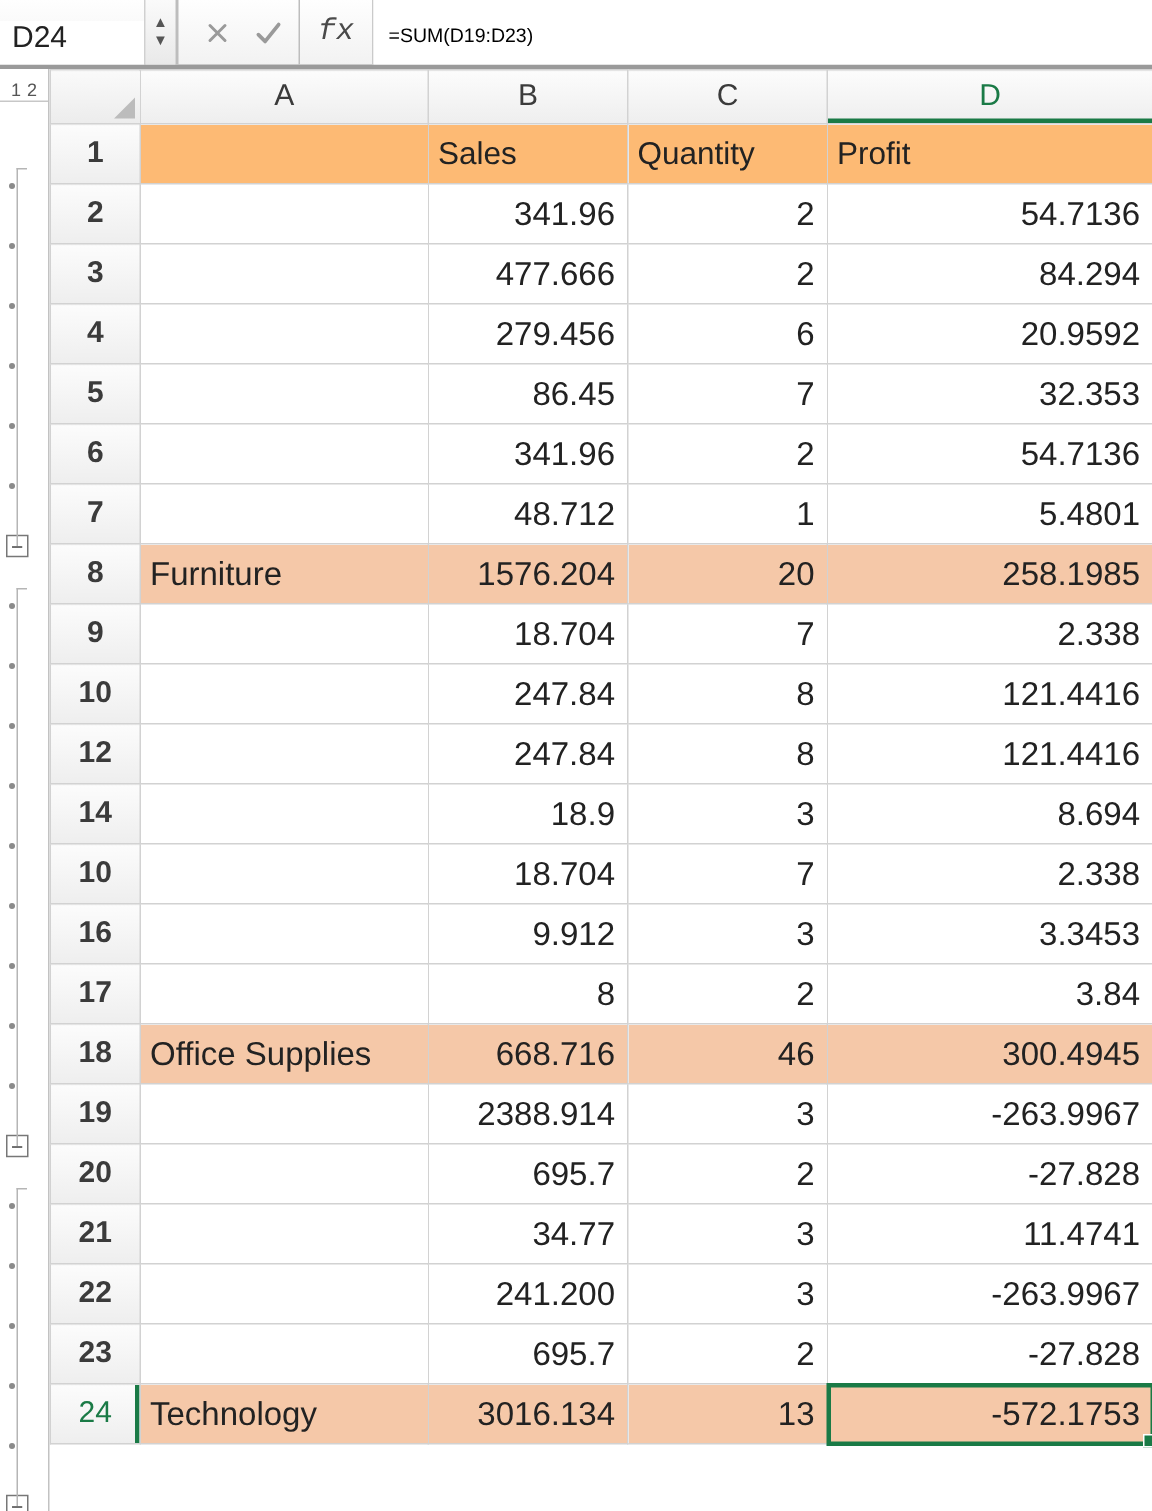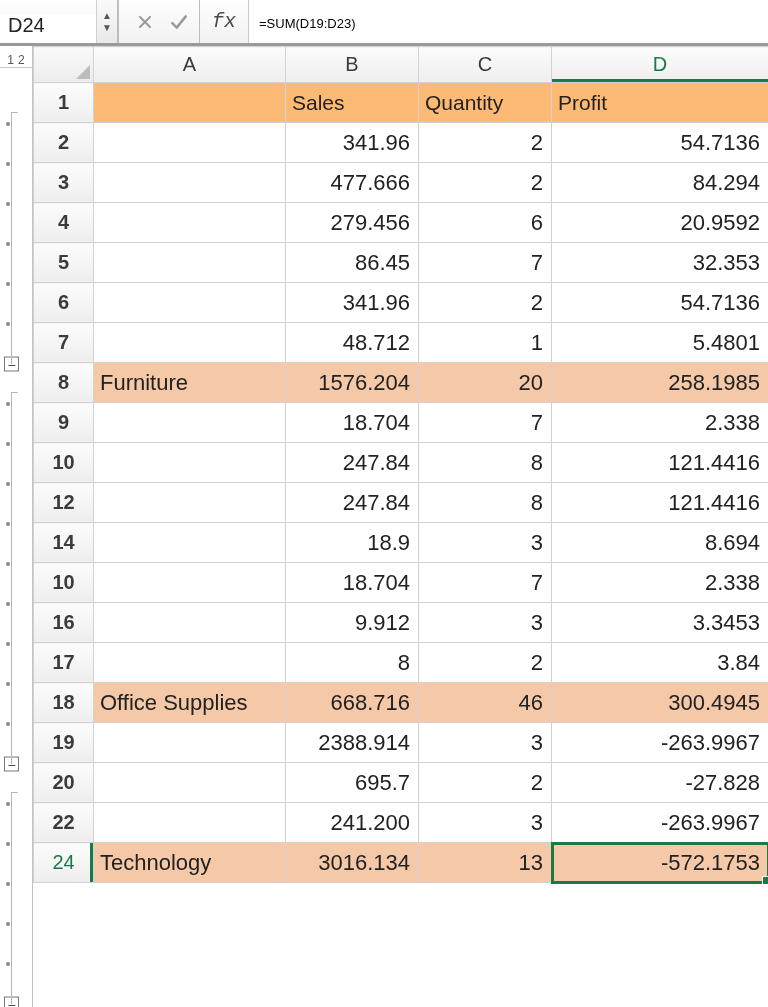--- a/index.html
+++ b/index.html
@@ -437,25 +437,39 @@
             <td class="cell">-263.9967</td>
           </tr>
           <tr>
             <th class="rowhead">20</th>
             <td class="cell textcell"></td>
             <td class="cell">695.7</td>
             <td class="cell">2</td>
             <td class="cell">-27.828</td>
           </tr>
           <tr>
+            <th class="rowhead">21</th>
+            <td class="cell textcell"></td>
+            <td class="cell">34.77</td>
+            <td class="cell">3</td>
+            <td class="cell">11.4741</td>
+          </tr>
+          <tr>
             <th class="rowhead">22</th>
             <td class="cell textcell"></td>
             <td class="cell">241.200</td>
             <td class="cell">3</td>
             <td class="cell">-263.9967</td>
+          </tr>
+          <tr>
+            <th class="rowhead">23</th>
+            <td class="cell textcell"></td>
+            <td class="cell">695.7</td>
+            <td class="cell">2</td>
+            <td class="cell">-27.828</td>
           </tr>
           <tr class="summary">
             <th class="rowhead sel">24</th>
             <td class="cell textcell">Technology</td>
             <td class="cell">3016.134</td>
             <td class="cell">13</td>
             <td class="cell active">-572.1753</td>
           </tr>
         </tbody>
     </table>

